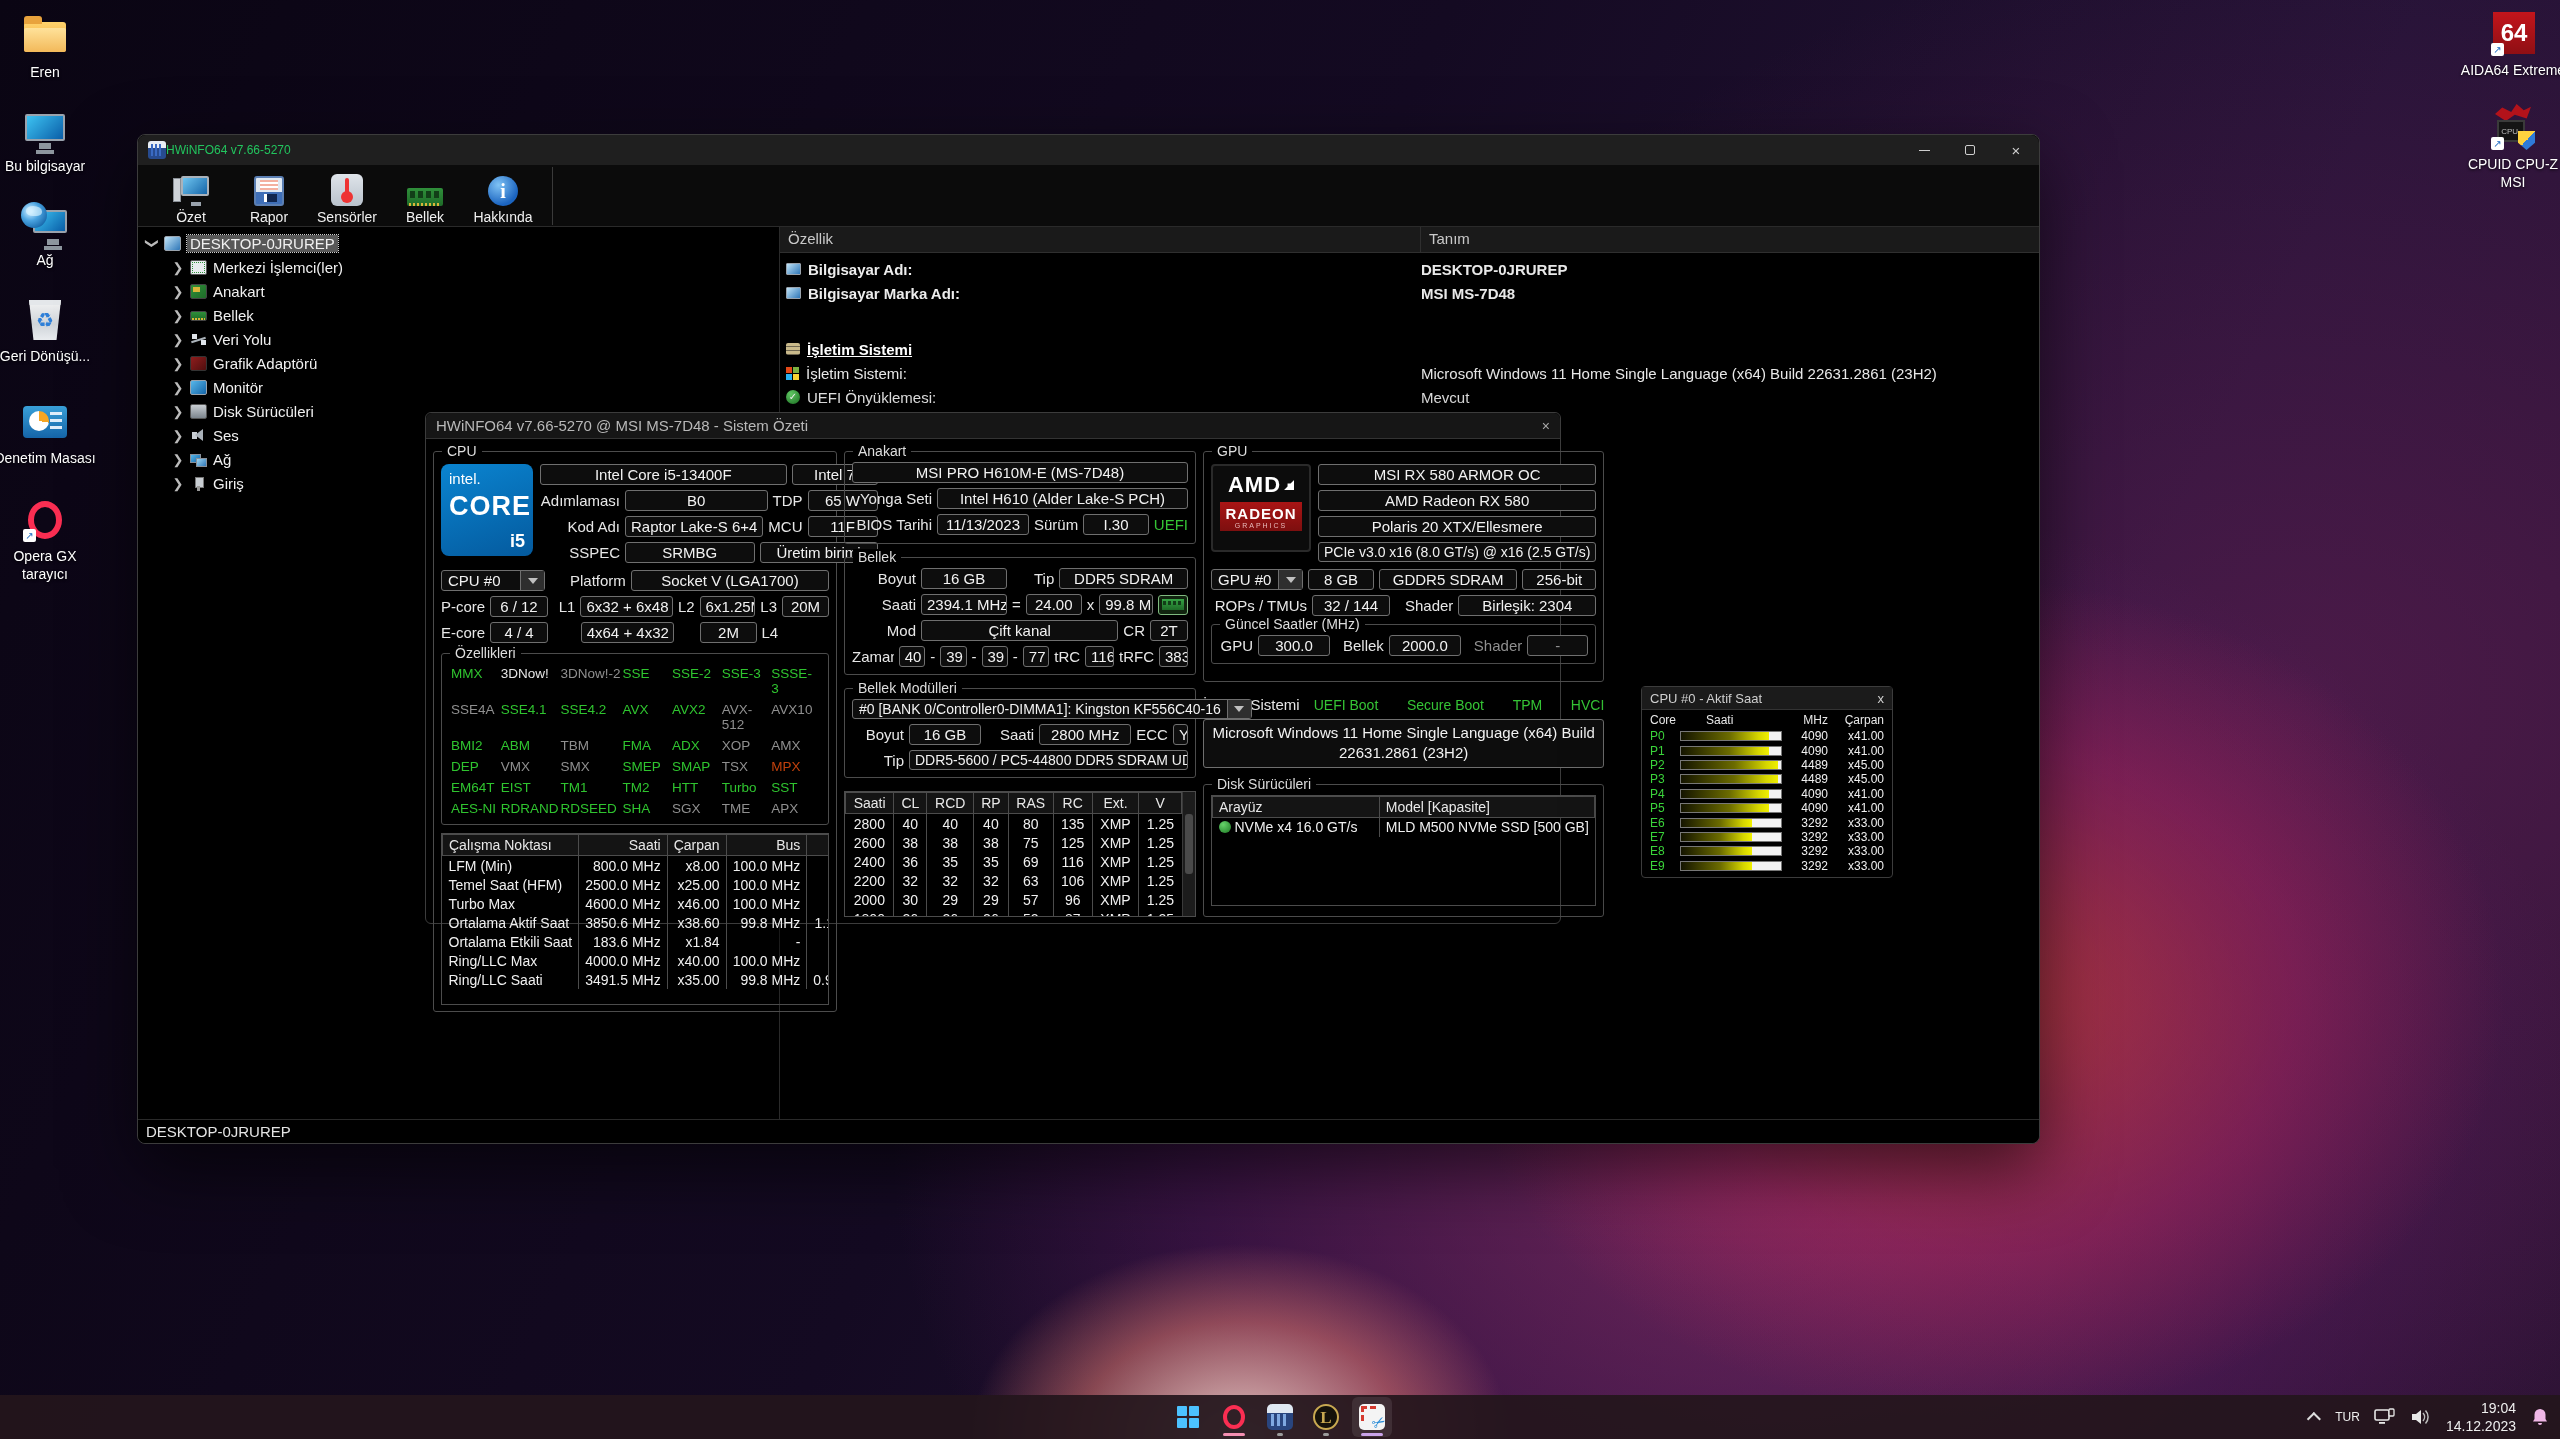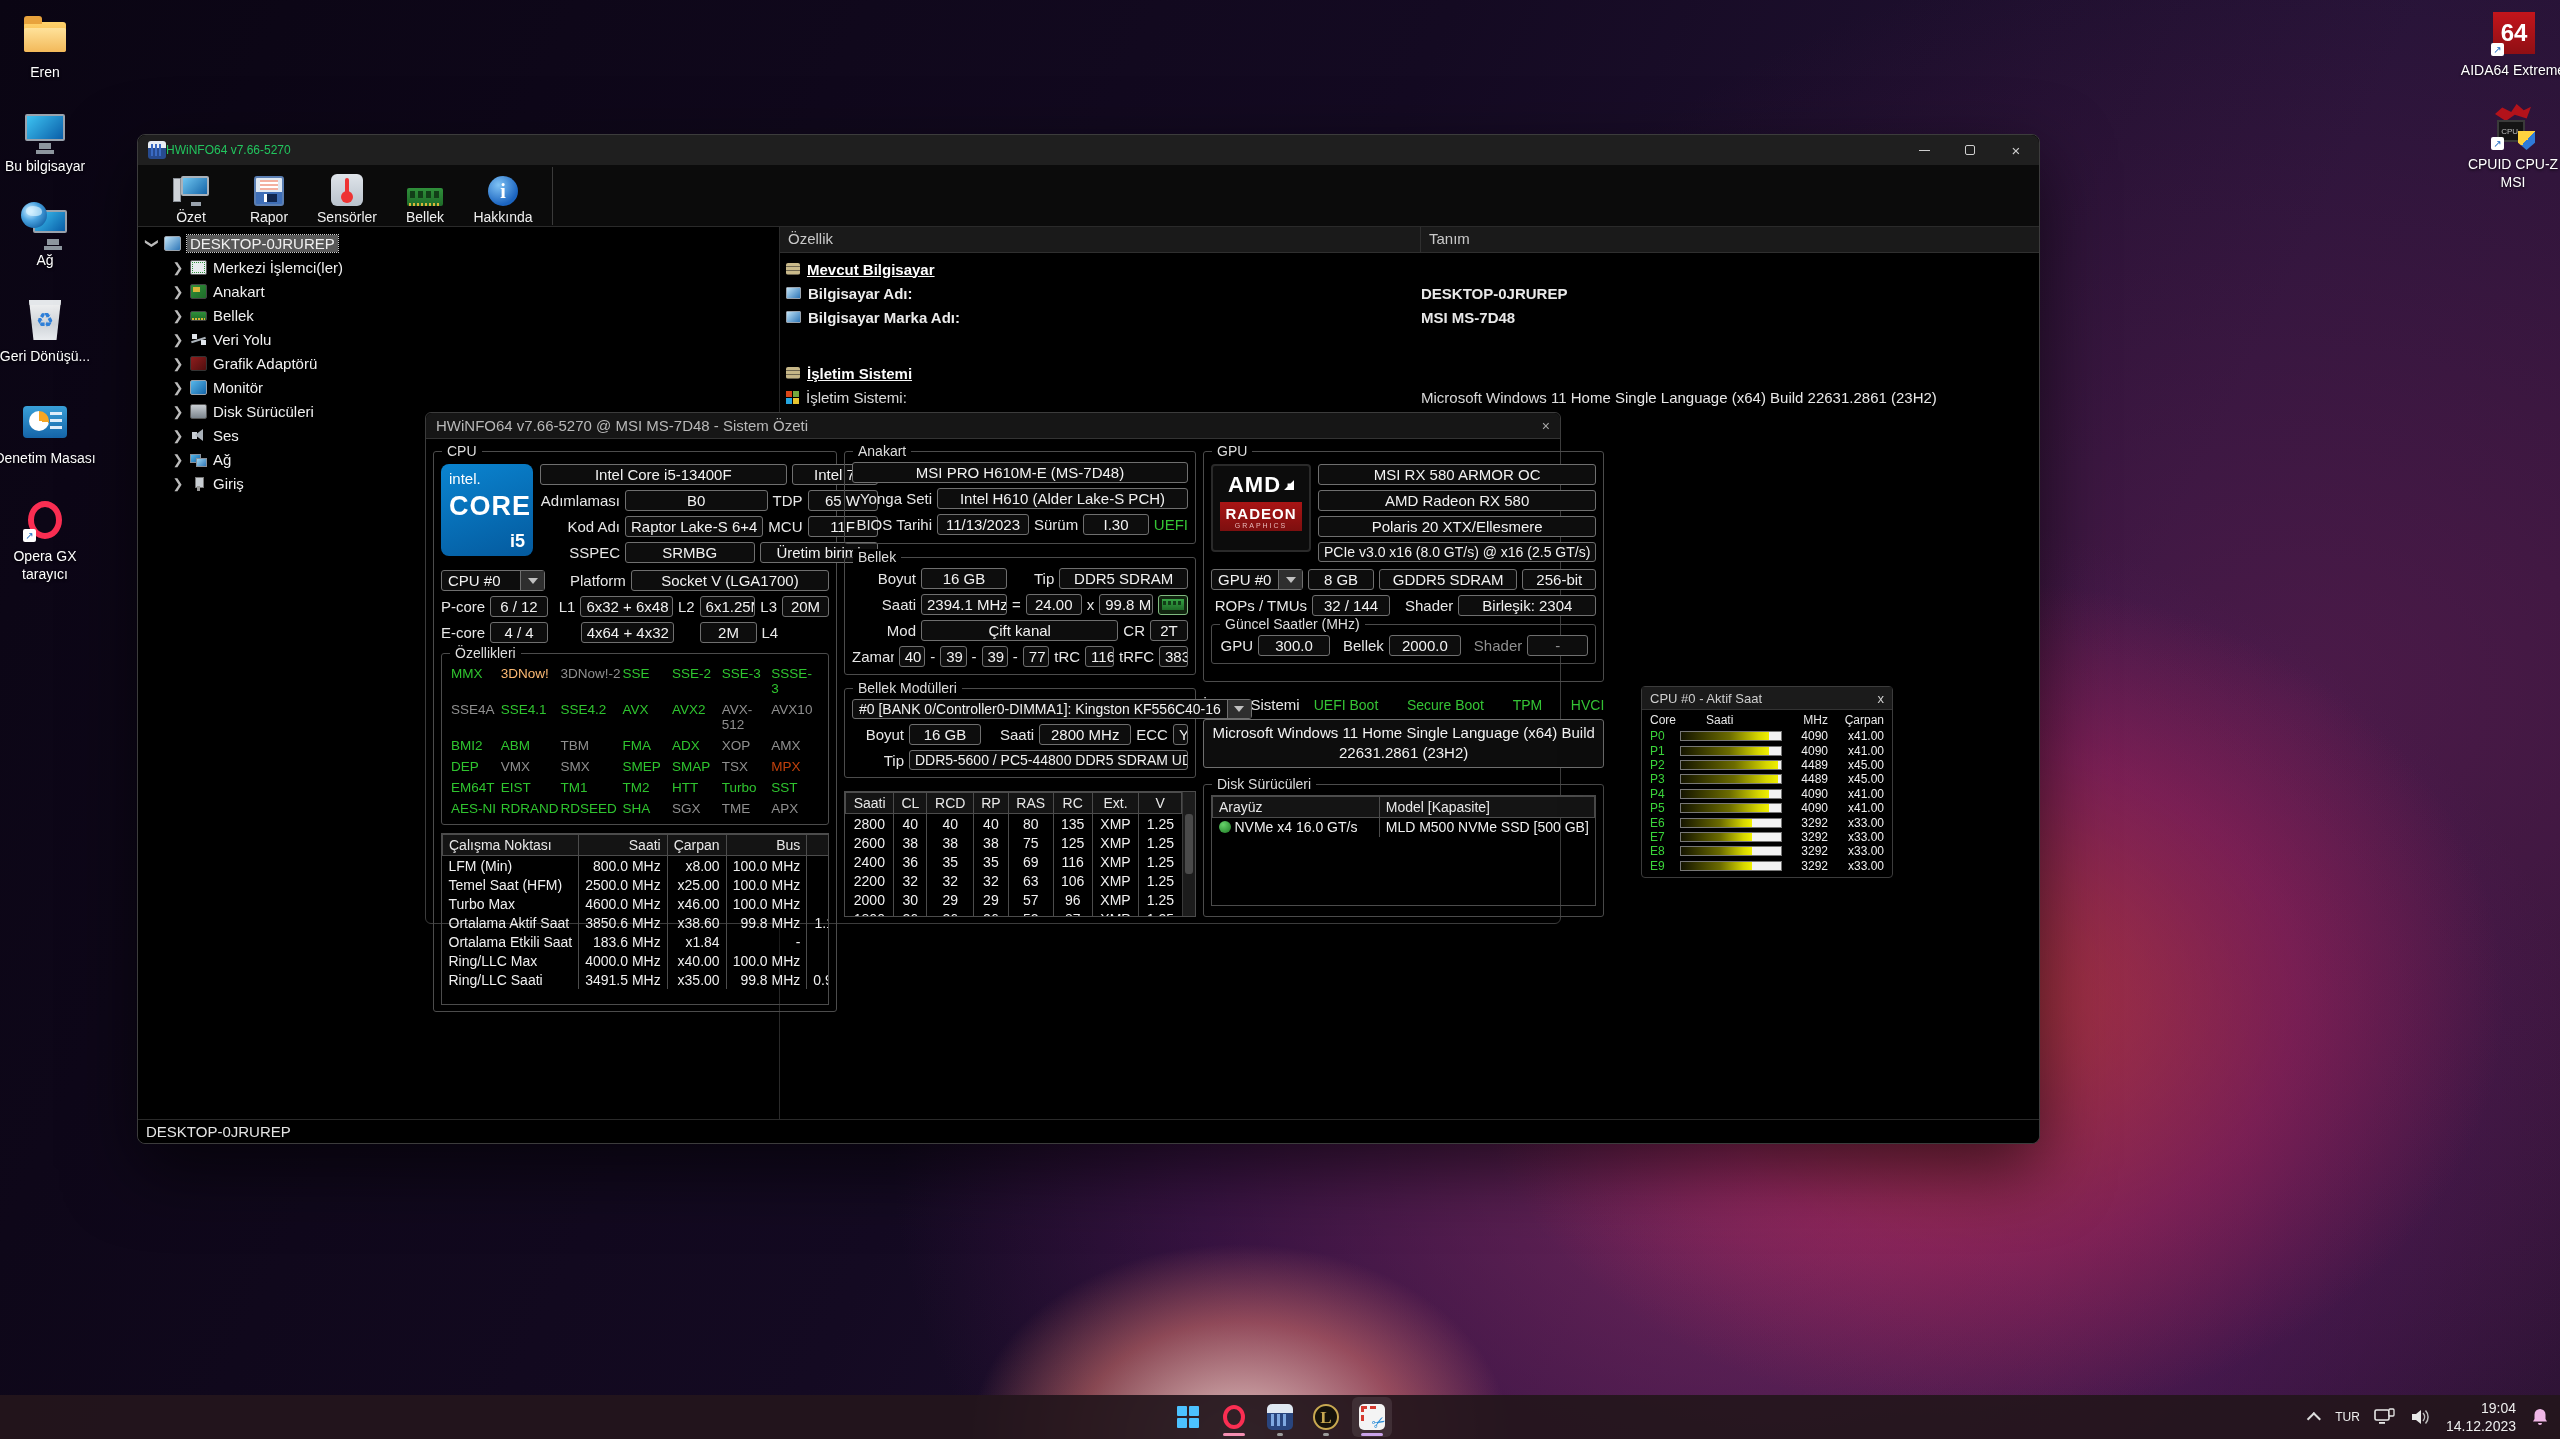--- a/index.html
+++ b/index.html
@@ -367,27 +367,20 @@
         </div>
     </div>
     <div class="proppane">
       <div class="phead">
         <div class="c1">Özellik</div>
         <div class="c2">Tanım</div>
       </div>
       <div style="height:4px"></div>
       <div class="prow">
         <div class="c1">
-            <span class="i-stack"></span>
-            <span class="sectitle">Mevcut Bilgisayar</span>
-          </div>
-          <div class="c2"></div>
-      </div>
-      <div class="prow">
-        <div class="c1">
             <span class="i-mon"></span>
             <span style="font-weight:bold">Bilgisayar Adı:</span>
           </div>
         <div class="c2 val-b">DESKTOP-0JRUREP</div>
       </div>
       <div class="prow">
         <div class="c1">
             <span class="i-mon"></span>
             <span style="font-weight:bold">Bilgisayar Marka Adı:</span>
           </div>
@@ -507,21 +500,21 @@
           <span class="lab" style="visibility:hidden">L2</span>
             <div class="vb" style="width:62px">2M</div>
           <span class="lab">L4</span>
             <div style="width:52px"></div>
         </div>
         <div class="grp" style="margin-top:10px;">
           <div class="grp-t">Özellikleri</div>
           <div class="flags">
 
           <span style="color: rgb(47, 196, 47);">MMX</span>
-              <span style="color: #fdba74;">3DNow!</span>
+              <span style="color: #e5e5e5;">3DNow!</span>
               <span style="color: rgb(143, 143, 143);">3DNow!-2</span>
               <span style="color: rgb(47, 196, 47);">SSE</span>
               <span style="color: rgb(47, 196, 47);">SSE-2</span>
               <span style="color: rgb(47, 196, 47);">SSE-3</span>
               <span style="color: rgb(47, 196, 47);">SSSE-3</span>
               <span style="color: rgb(143, 143, 143);">SSE4A</span>
               <span style="color: rgb(47, 196, 47);">SSE4.1</span>
               <span style="color: rgb(47, 196, 47);">SSE4.2</span>
               <span style="color: rgb(47, 196, 47);">AVX</span>
               <span style="color: rgb(47, 196, 47);">AVX2</span>

